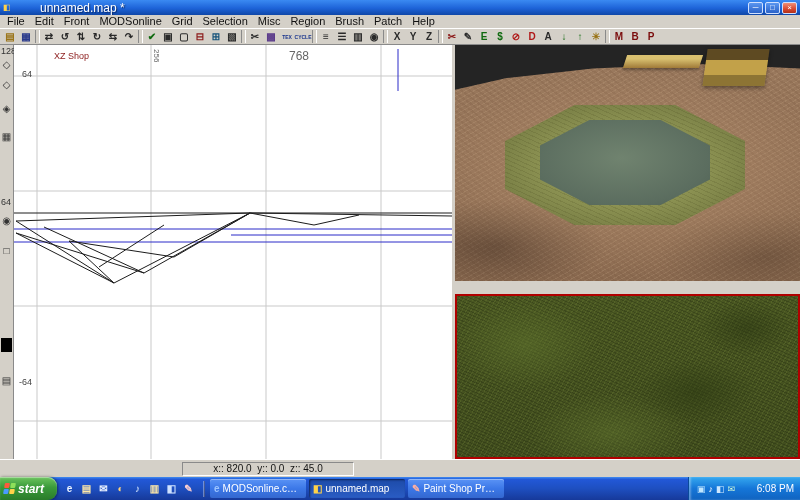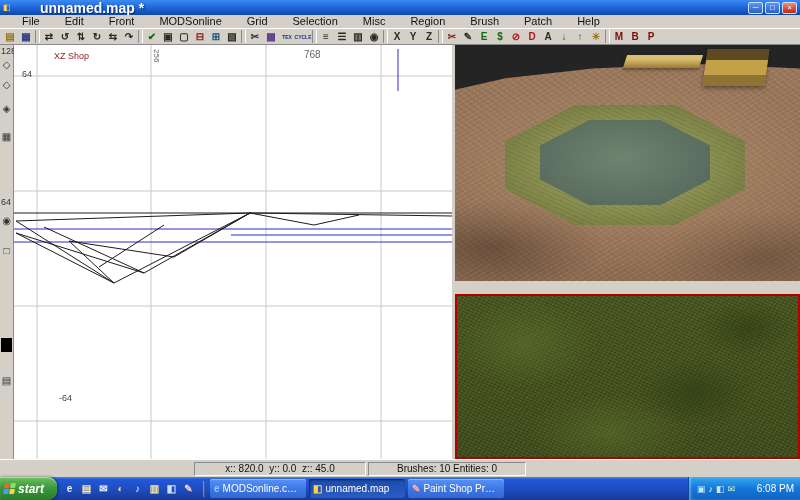--- a/index.html
+++ b/index.html
@@ -4,31 +4,31 @@
 <style>
   * { margin:0; padding:0; box-sizing:border-box; user-select:none; cursor:default; }
   body { font-family:"Liberation Sans", sans-serif; background:#000; }
   #screen { position:relative; width:800px; height:500px; overflow:hidden; background:#d4d0c8; }
 
   
   .titlebar { position:absolute; top:0; left:0; right:0; height:15px;
     background:linear-gradient(180deg,#3a8af2 0%,#1d63d8 55%,#0f47a8 100%);
     display:flex; align-items:center; padding:0 3px; }
   .titlebar .app-ico { width:10px; height:10px; font-size:8px; color:#ffd24a; line-height:10px; margin-right:3px; }
-  .titlebar .ttl { color:#fff; font-size:14px; font-weight:bold; text-shadow:1px 1px 1px #0a2a6a; flex:1; white-space:nowrap;padding-left:24px; }
+  .titlebar .ttl { color:#fff; font-size:12px; font-weight:normal; text-shadow:1px 1px 1px #0a2a6a; flex:1; white-space:nowrap;padding-left:24px; }
   .winbtns { display:flex; gap:2px; }
   .winbtn { width:15px; height:12px; border-radius:2px; border:1px solid #cfe0ff;
     background:linear-gradient(180deg,#5a96f0,#2a62c8); color:#fff; font-size:8px;
     display:flex; align-items:center; justify-content:center; line-height:1; }
   .winbtn.close { background:linear-gradient(180deg,#f09078,#d84830 60%,#b03018); }
 
   
   .menubar { position:absolute; top:15px; left:0; right:0; height:13px; background:#d4d0c8;
     display:flex; align-items:center; padding-left:2px; font-size:11px; line-height:13px; }
-  .menu-item { padding:0 5px; color:#111; white-space:nowrap;margin-left:15px; }
+  .menu-item { padding:0 5px; color:#111; white-space:nowrap; }
 
   
   .toolbar { position:absolute; top:28px; left:0; right:0; height:17px; background:#d4d0c8;
     border-top:1px solid #fff; border-bottom:1px solid #8a8a8a;
     display:flex; align-items:center; padding-left:2px; }
   .tool { width:16px; height:15px; display:flex; align-items:center; justify-content:center;
     font-size:10px; font-weight:bold; color:#2a2a2a; flex:0 0 auto; }
   .tool.small { font-size:5px; letter-spacing:0; }
   .tool.sep { width:5px; height:13px; border-left:1px solid #8a8a8a; border-right:1px solid #fff; margin:0 1px; }
 
@@ -36,23 +36,23 @@
   .leftstrip { position:absolute; left:0; top:45px; width:14px; height:414px; background:#d4d0c8;
     border-right:1px solid #8a8a8a; }
   .ltool { position:absolute; left:0; width:13px; text-align:center; font-size:10px; color:#333; }
   .ruler-label { position:absolute; font-size:9px; color:#333; left:1px; white-space:nowrap; }
   .sel-marker { position:absolute; left:1px; top:293px; width:11px; height:14px; background:#000; }
 
   
   .view2d { position:absolute; left:14px; top:45px; width:438px; height:414px; background:#fff; overflow:hidden; }
   .view2d .vlabel { position:absolute; left:40px; top:6px; font-size:9px; color:#8b1a1a; }
   .view2d .glabel-a { position:absolute; left:138px; top:4px; font-size:8px; color:#666; writing-mode:vertical-rl; }
-  .view2d .glabel-b { position:absolute; left:290px; top:4px; font-size:10px; color:#666; }
+  .view2d .glabel-b { position:absolute; left:275px; top:4px; font-size:12px; color:#666; }
   .view2d .rlabel-pos { position:absolute; left:8px; top:24px; font-size:9px; color:#444; }
-  .view2d .rlabel-neg { position:absolute; left:5px; top:348px; font-size:9px; color:#444;margin-left:40px; }
+  .view2d .rlabel-neg { position:absolute; left:5px; top:332px; font-size:9px; color:#444; }
 
   
   .view3d { position:absolute; left:455px; top:45px; width:345px; height:236px; background:#242424; overflow:hidden; }
   .terrain { position:absolute; inset:0;
     clip-path:polygon(0 19%, 15% 14%, 40% 10%, 70% 8%, 100% 10%, 100% 100%, 0 100%);
     background:
       radial-gradient(ellipse 90% 60% at 50% 55%, rgba(196,156,120,.55), rgba(0,0,0,0) 72%),
       radial-gradient(ellipse 45% 28% at 12% 85%, rgba(55,38,28,.45), rgba(0,0,0,0) 70%),
       radial-gradient(ellipse 45% 28% at 90% 90%, rgba(70,50,35,.35), rgba(0,0,0,0) 70%),
       repeating-linear-gradient(37deg, rgba(118,84,60,.20) 0 2px, rgba(0,0,0,0) 2px 5px),
@@ -82,21 +82,21 @@
       radial-gradient(ellipse 20% 25% at 85% 20%, rgba(40,52,16,.5), rgba(0,0,0,0) 70%),
       repeating-linear-gradient(24deg, rgba(25,34,8,.28) 0 1px, rgba(0,0,0,0) 1px 3px),
       repeating-linear-gradient(-60deg, rgba(125,145,62,.22) 0 1px, rgba(0,0,0,0) 1px 4px),
       linear-gradient(180deg,#4a5722,#414d1e); }
 
   .splitter-h { position:absolute; left:455px; top:281px; right:0; height:2px; background:#d4d0c8; }
   .splitter-v { position:absolute; left:452px; top:45px; width:3px; height:414px; background:#d4d0c8; }
 
   
   .statusbar { position:absolute; left:0; top:459px; right:0; height:18px; background:#d4d0c8;
-    border-top:1px solid #fff; display:flex; align-items:center; font-size:10px; color:#111; padding:0 14px; }
+    border-top:1px solid #fff; display:flex; align-items:center; font-size:10px; color:#111; padding:0 2px; }
   .cell { height:14px; line-height:12px; border:1px solid; border-color:#8a8a8a #fff #fff #8a8a8a;
     margin-left:2px; padding:0 6px; white-space:pre; display:flex; align-items:center; justify-content:center; }
   .cell.spacer { border:none; }
 
   
   .taskbar { position:absolute; left:0; top:477px; right:0; height:23px;
     background:linear-gradient(180deg,#418df0 0%,#2258d8 10%,#1e4fc0 50%,#16399a 100%);
     display:flex; align-items:center; }
   .startbtn { width:57px; height:23px; border-radius:0 9px 9px 0;
     background:linear-gradient(180deg,#6cc45e 0%,#3a9a3a 45%,#2a7c2a 100%);
@@ -322,21 +322,20 @@
 
   <div class="splitter-h"></div>
 
   <div class="texwin">
     <div class="texwin-body"></div>
   </div>
 
   <div class="statusbar">
     <span class="cell spacer" style="width:176px"></span>
     <span class="cell" style="width:172px">x:: 820.0  y:: 0.0  z:: 45.0</span>
-    <span class="cell" style="width:158px">Brushes: 10 Entities: 0</span>
     <span class="cell spacer" style="flex:1"></span>
   </div>
 
   <div class="taskbar">
     <div class="startbtn">
       <span class="xpflag">
           <i></i>
           <i></i>
           <i></i>
           <i></i>

